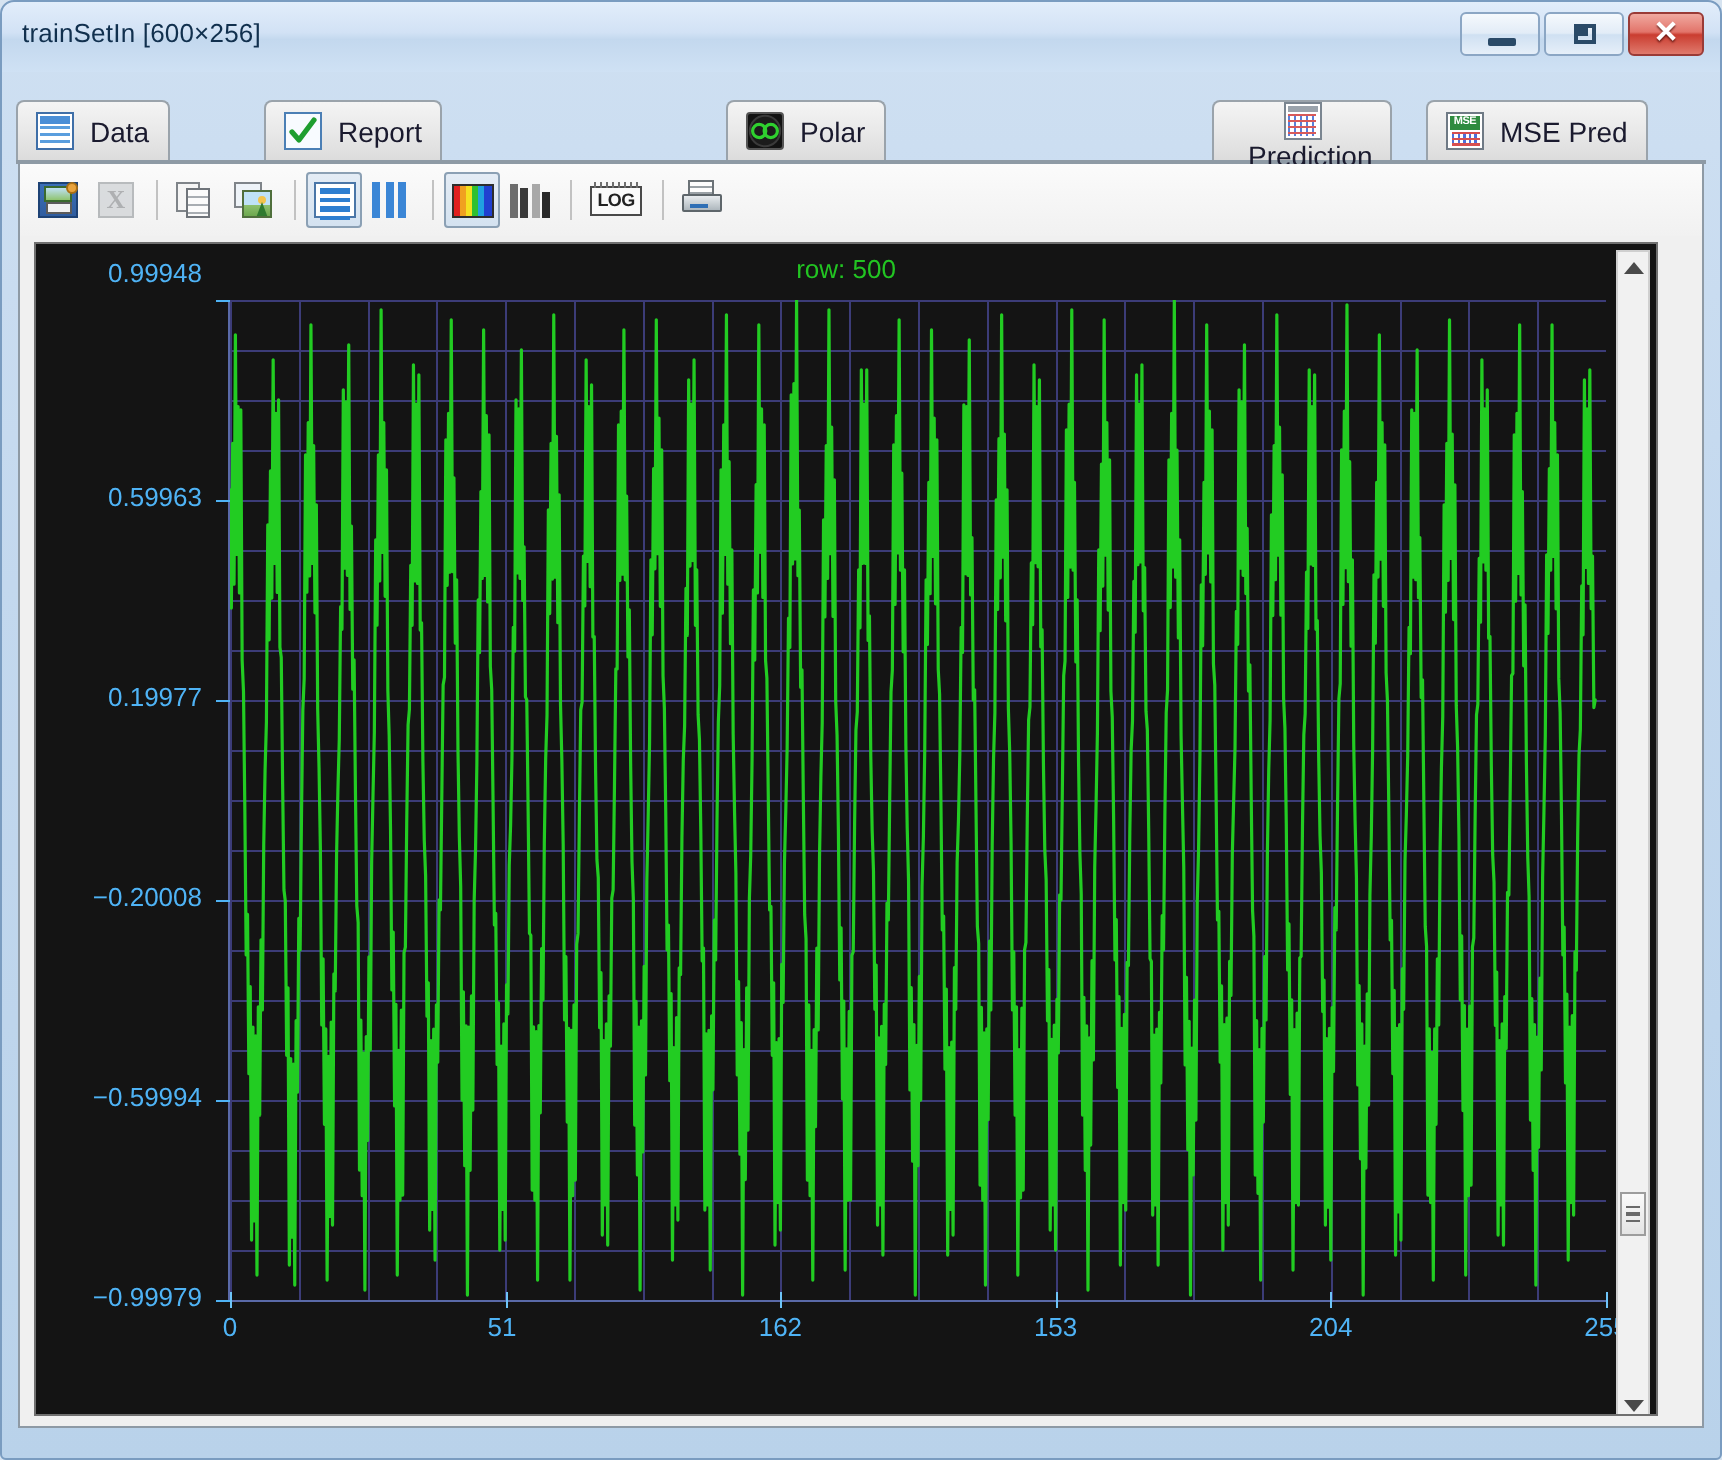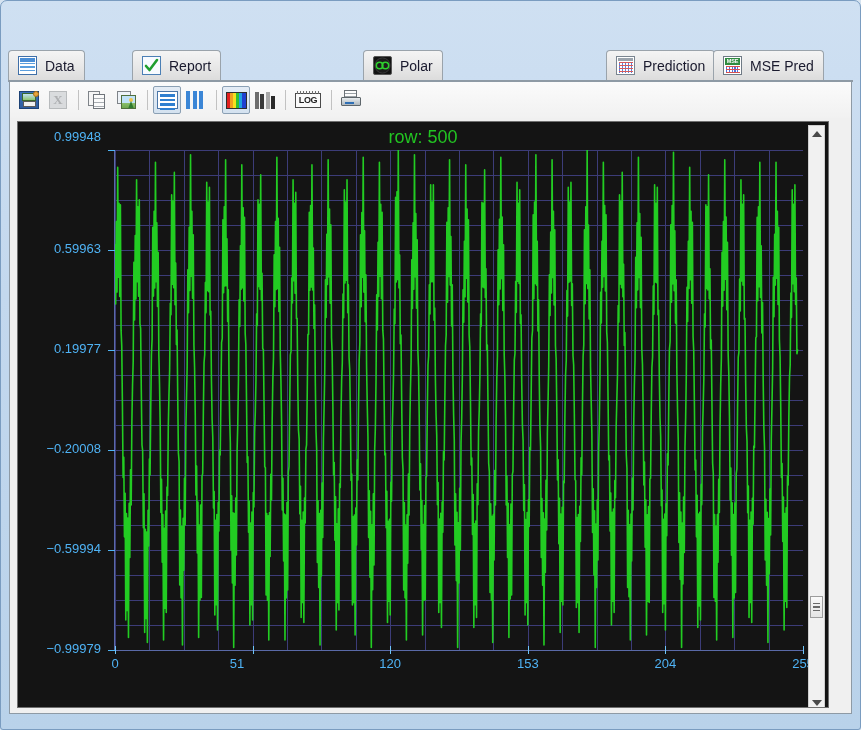--- a/index.html
+++ b/index.html
@@ -362,21 +362,21 @@
     position: absolute; left: 7px; top: 3px;
     width: 812px; height: 587px;
     background: #141414;
     border: 1px solid #707070;
     box-sizing: border-box;
     overflow: hidden;
   }
   #chart-title {
     position: absolute; left: 0; top: 5px; width: 100%;
     text-align: center;
-    color: #22c422; font-size: 18px;
+    color: #22c422; font-size: 13px;
     font-family: "Liberation Sans", sans-serif;
     pointer-events: none;
   }
 
   
   #plotarea {
     position: absolute;
     left: 97px; top: 28px;
     width: 688px; height: 500px;
     background: #141414;
@@ -462,20 +462,34 @@
   }
   #sb-thumb i {
     display: block; width: 7px; height: 1.5px; background: #6a6a6a;
   }
 </style>
 </head>
 <body>
 
 <div id="window">
 
+  <div id="titlebar">
+    <div id="title-text">trainSetIn [600×256]</div>
+
+    <div class="winbtn" id="btn-min">
+      <span class="glyph-min"></span>
+    </div>
+    <div class="winbtn" id="btn-max">
+      <span class="glyph-max"></span>
+      <span class="glyph-max-inner"></span>
+    </div>
+    <div class="winbtn" id="btn-close">
+      <span class="glyph-close">✕</span>
+    </div>
+  </div>
 
   <div id="tabstrip">
     <div id="tabstrip-base"></div>
 
     <div class="tab" style="left:0px;">
       <span class="tab-icon ic-data"></span>
       <span class="tab-label">Data</span>
     </div>
 
     <div class="tab" style="left:124px;">
@@ -493,21 +507,21 @@
         <svg width="17" height="17" viewBox="0 0 17 17">
           <circle cx="8.5" cy="8.5" r="7.6" fill="#1c1c1c" stroke="#3a3a3a" stroke-width="1"></circle>
           <circle cx="5.6" cy="8.5" r="3.3" fill="none" stroke="#2fd02f" stroke-width="1.6"></circle>
           <circle cx="11.4" cy="8.5" r="3.3" fill="none" stroke="#2fd02f" stroke-width="1.6"></circle>
         </svg>
       </span>
       <span class="tab-label">Polar</span>
     </div>
 
 
-    <div class="tab" style="left:598px;">
+    <div class="tab" style="left:598px;flex-direction:column;">
       <span class="tab-icon ic-pred"></span>
       <span class="tab-label">Prediction</span>
     </div>
 
     <div class="tab" style="left:705px;">
       <span class="tab-icon ic-mse">
         <span class="ic-mse-hdr">MSE</span>
       </span>
       <span class="tab-label">MSE Pred</span>
     </div>
@@ -627,23 +641,23 @@
           <div class="ylabel" style="top: 318.999px; right: 729px; left: 0px; width: 83px;">−0.20008</div>
           <div class="ytick" style="top: 327.999px;"></div>
           <div class="ylabel" style="top: 419.001px; right: 729px; left: 0px; width: 83px;">−0.59994</div>
           <div class="ytick" style="top: 428.001px;"></div>
           <div class="ylabel" style="top: 519px; right: 729px; left: 0px; width: 83px;">−0.99979</div>
           <div class="ytick" style="top: 528px;"></div>
         </div>
       <div id="x-axis-labels">
           <div class="xlabel" style="left: 97px;">0</div>
           <div class="xtick" style="left: 97px;"></div>
-          <div class="xlabel" style="left: 219px;">51</div>
+          <div class="xlabel" style="left: 233px;">51</div>
           <div class="xtick" style="left: 234.6px;"></div>
-          <div class="xlabel" style="left: 372.2px;">120</div>
+          <div class="xlabel" style="left: 372.2px;">162</div>
           <div class="xtick" style="left: 372.2px;"></div>
           <div class="xlabel" style="left: 509.8px;">153</div>
           <div class="xtick" style="left: 509.8px;"></div>
           <div class="xlabel" style="left: 647.4px;">204</div>
           <div class="xtick" style="left: 647.4px;"></div>
           <div class="xlabel" style="left: 785px;">255</div>
           <div class="xtick" style="left: 785px;"></div>
         </div>
 
       <svg id="trace" width="688" height="500">

